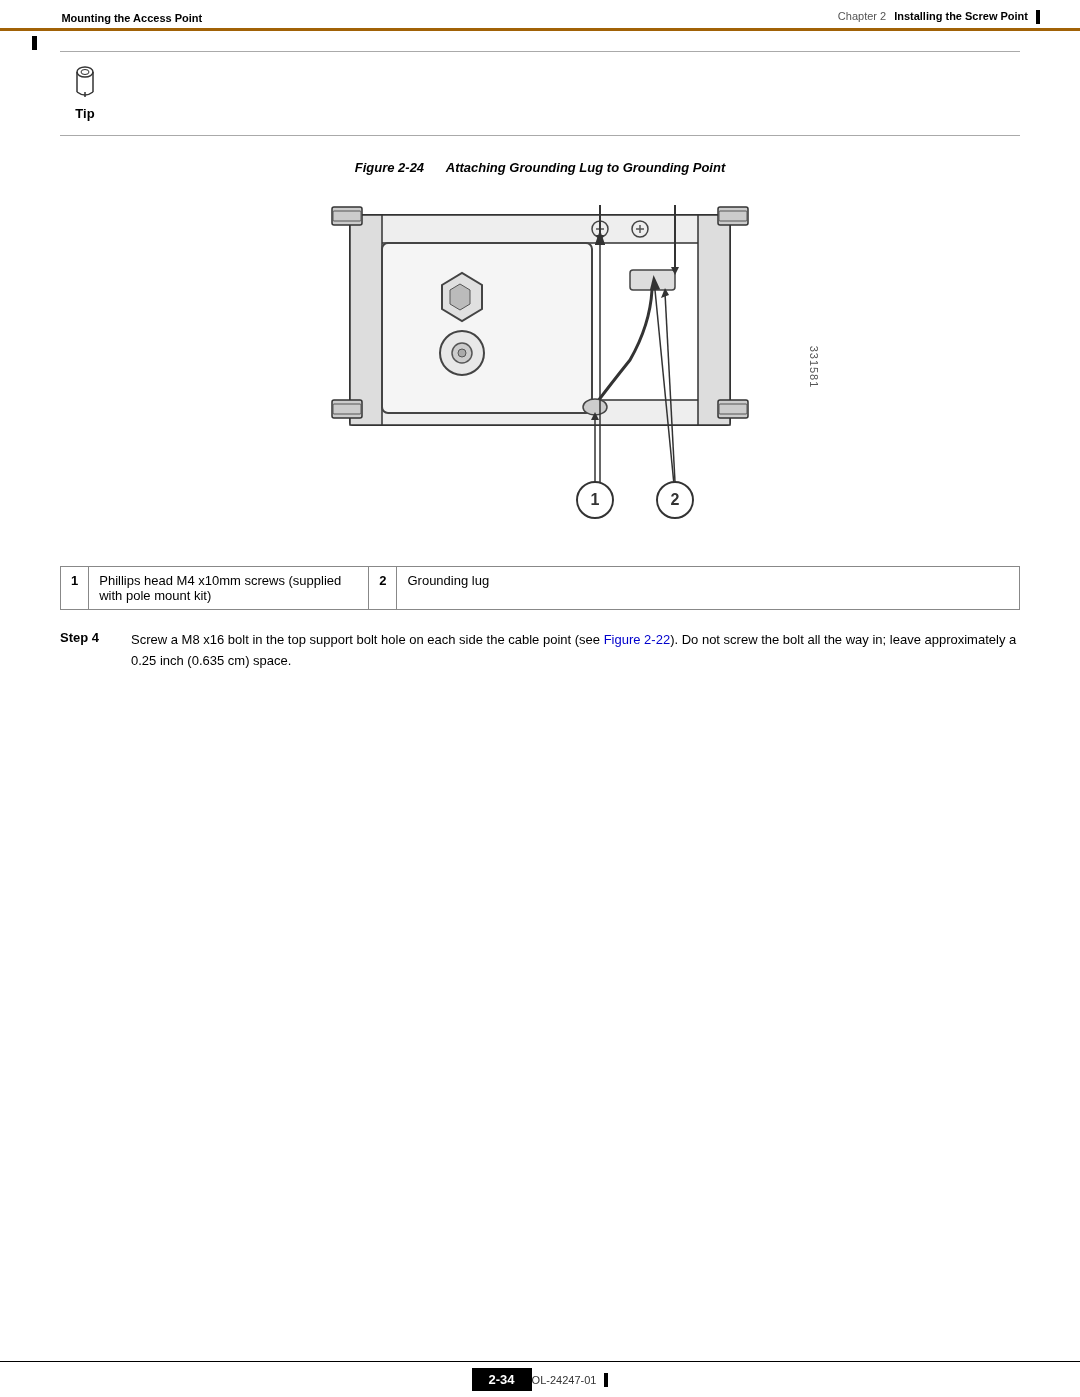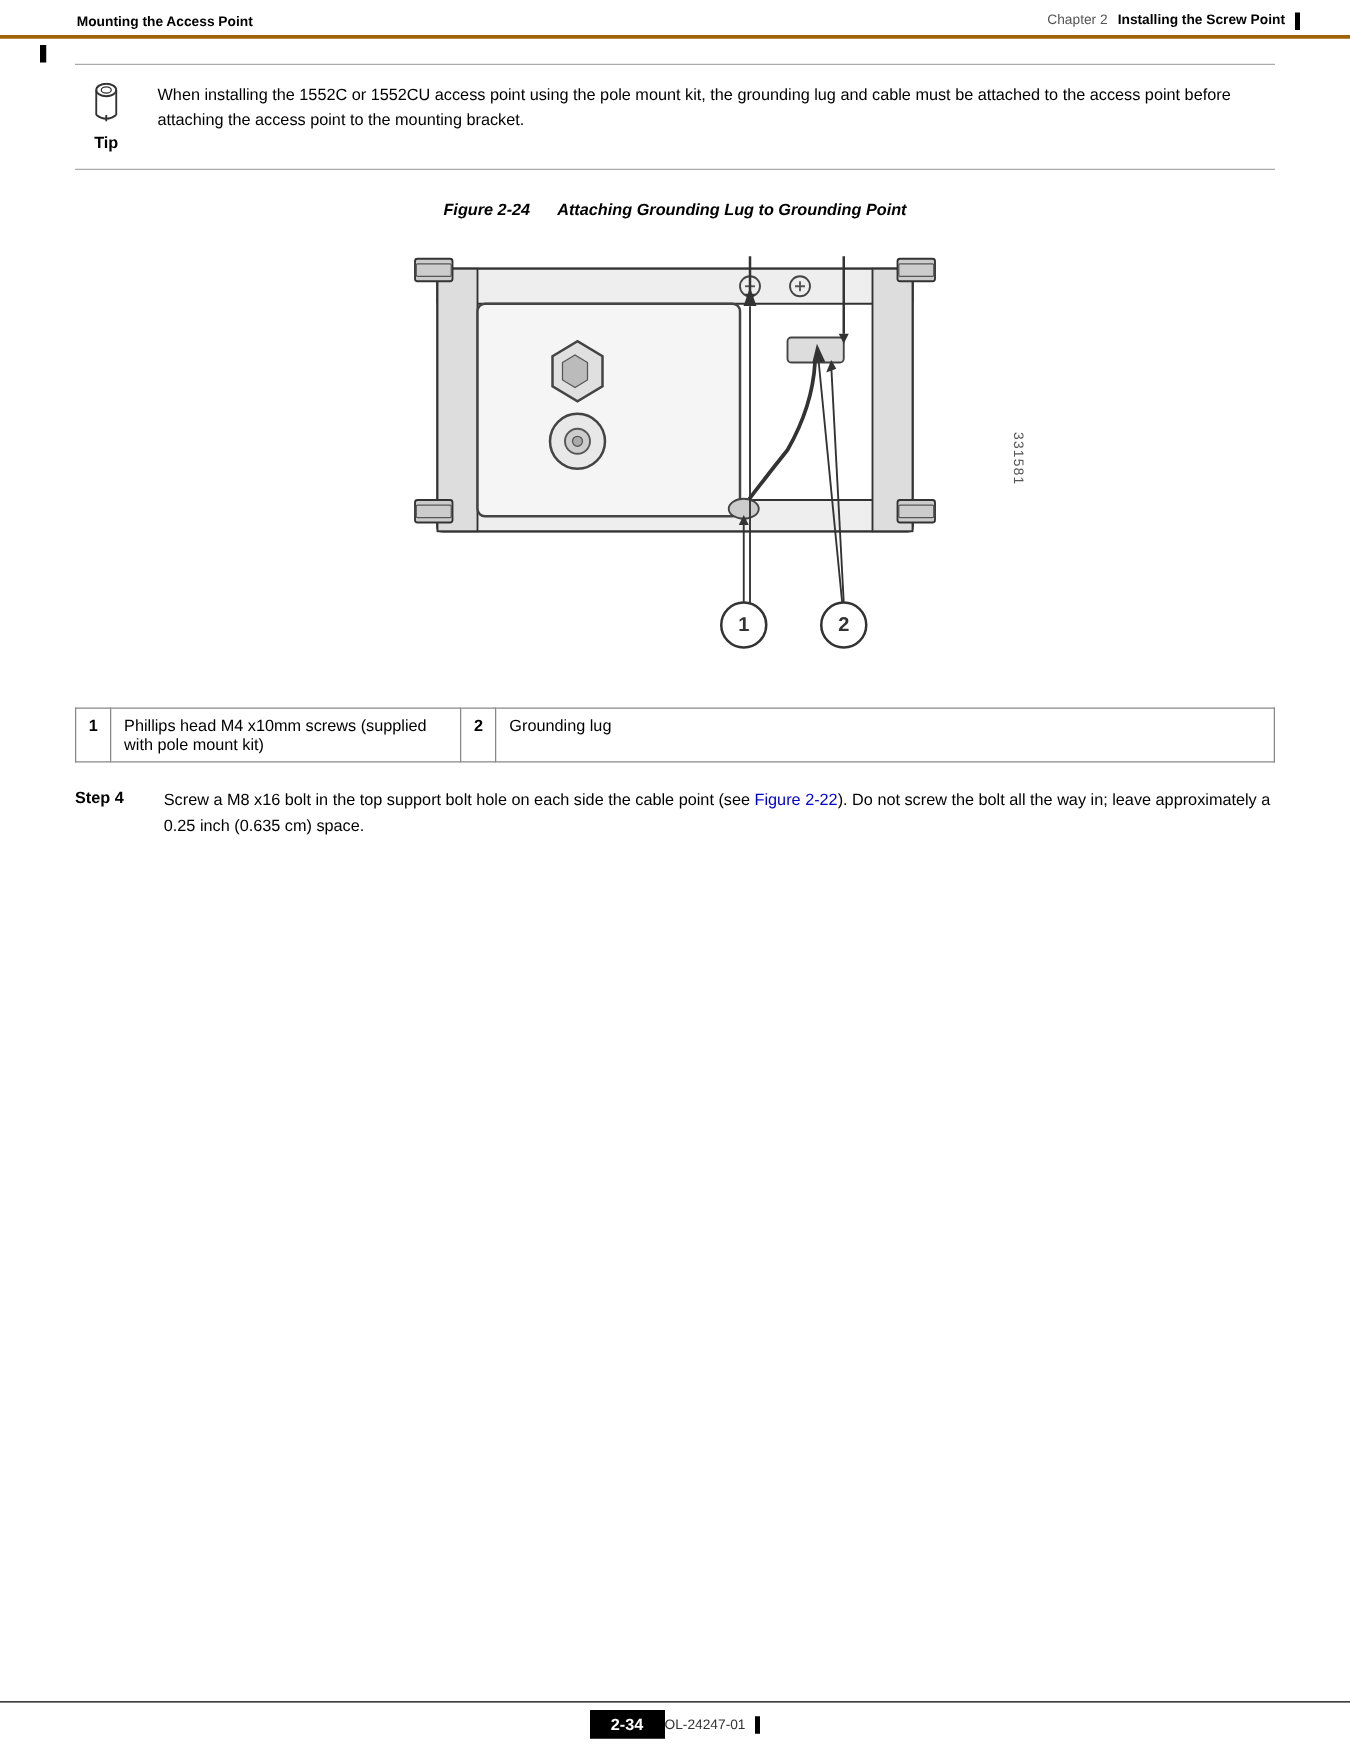--- a/index.html
+++ b/index.html
@@ -234,21 +234,20 @@
           <ellipse cx="14" cy="6" rx="8" ry="5" stroke="#333" stroke-width="1.5" fill="none"></ellipse>
           <line x1="6" y1="6" x2="6" y2="26" stroke="#333" stroke-width="1.5"></line>
           <line x1="22" y1="6" x2="22" y2="26" stroke="#333" stroke-width="1.5"></line>
           <path d="M6 26 Q14 32 22 26" stroke="#333" stroke-width="1.5" fill="none"></path>
           <line x1="14" y1="26" x2="14" y2="31" stroke="#333" stroke-width="1.5"></line>
           <ellipse cx="14" cy="6" rx="4" ry="2.5" stroke="#333" stroke-width="1" fill="none"></ellipse>
         </svg>
       </div>
       <div class="tip-label">Tip</div>
     </div>
-    <div class="tip-text">When installing the 1552C or 1552CU access point using the pole mount kit, the grounding lug and cable must be attached to the access point before attaching the access point to the mounting bracket.</div>
   </div>
 
 
   <div class="figure-caption">
     <span class="fig-num">Figure 2-24</span>
     &nbsp;&nbsp;&nbsp;&nbsp;
     <span class="fig-title">Attaching Grounding Lug to Grounding Point</span>
   </div>
 
   <div class="figure-container">

